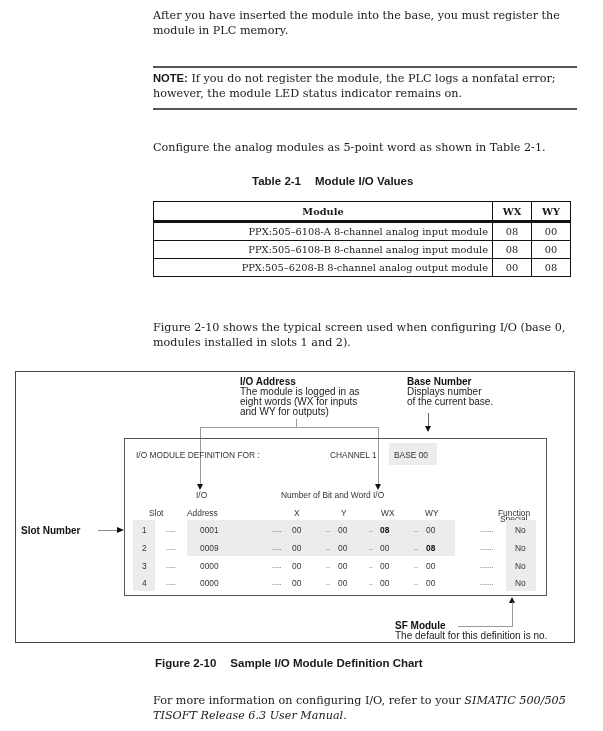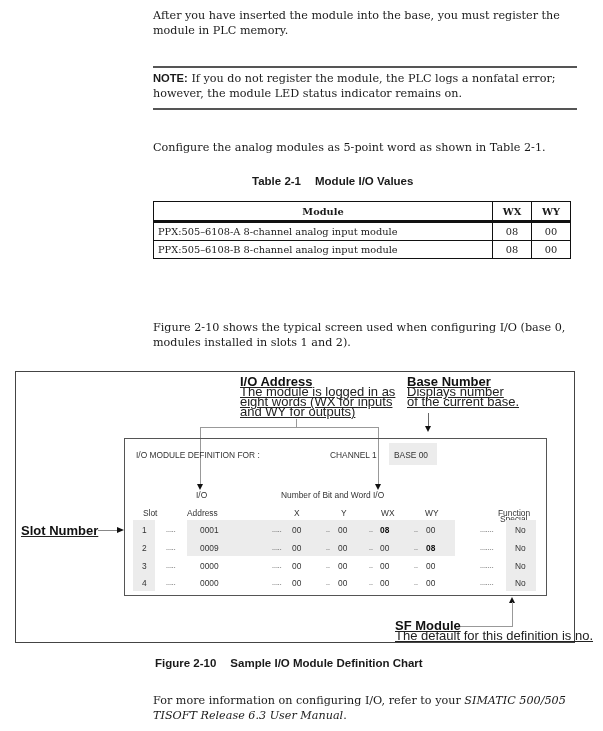--- a/index.html
+++ b/index.html
@@ -7,28 +7,28 @@
   .serif { font-family: "DejaVu Serif", "Liberation Serif", serif; }
   .para { position:absolute; left:153px; width:430px; font-size:11.2px; line-height:15px; }
   .rule { position:absolute; left:153px; width:424px; height:0; border-top:2px solid #555; }
   .note-label { font-family:"Liberation Sans", sans-serif; font-weight:bold; }
   .caption { position:absolute; font-family:"Liberation Sans", sans-serif; font-weight:bold; font-size:11.5px; }
   .caption .gap { display:inline-block; width:14px; }
 
   table.iotable { position:absolute; left:153px; top:201px; border-collapse:collapse; font-family:"DejaVu Serif", "Liberation Serif", serif; font-size:9.8px; }
   table.iotable th, table.iotable td { border:1.5px solid #111; padding:0 4px; height:17px; }
   table.iotable th { font-weight:bold; text-align:center; height:18px; border-bottom:3px solid #111; }
-  table.iotable td.mod { width:330px; text-align:left;margin-top:43px; }
+  table.iotable td.mod { width:330px; text-align:right;margin-top:43px; }
   table.iotable td.v { text-align:center; width:30px; }
   table.iotable th.v { width:30px; }
 
   .figbox { position:absolute; left:15px; top:371px; width:560px; height:272px; border:1.3px solid #444; box-sizing:border-box; }
   .screen { position:absolute; left:124px; top:438px; width:423px; height:158px; border:1.3px solid #555; box-sizing:border-box; }
   .sm { font-family:"Liberation Sans", sans-serif; font-size:8.4px; color:#333; position:absolute; white-space:nowrap; }
-  .callout { font-family:"Liberation Sans", sans-serif; font-size:13px; color:#222; position:absolute; line-height:10px;text-decoration:underline; }
+  .callout { font-family:"Liberation Sans", sans-serif; font-size:10px; color:#222; position:absolute; line-height:10px; }
   .callout b { color:#111; }
   .shade { position:absolute; background:#ececec; }
   .ln { position:absolute; background:#999; }
   .arrow-down { position:absolute; width:0; height:0; border-left:3px solid transparent; border-right:3px solid transparent; border-top:6px solid #111; }
   .arrow-up { position:absolute; width:0; height:0; border-left:3px solid transparent; border-right:3px solid transparent; border-bottom:6px solid #111; }
   .arrow-right { position:absolute; width:0; height:0; border-top:3px solid transparent; border-bottom:3px solid transparent; border-left:7px solid #111; }
   .bold { font-weight:bold; color:#111; }
   i { font-style:italic; }
 </style>
 </head>
@@ -61,20 +61,25 @@
     <tr>
       <td class="mod">PPX:505–6108-A 8-channel analog input module</td>
       <td class="v">08</td>
       <td class="v">00</td>
     </tr>
     <tr>
       <td class="mod">PPX:505–6108-B 8-channel analog input module</td>
       <td class="v">08</td>
       <td class="v">00</td>
     </tr>
+    <tr>
+      <td class="mod">PPX:505–6208-B 8-channel analog output module</td>
+      <td class="v">00</td>
+      <td class="v">08</td>
+    </tr>
   </tbody>
 </table>
 
 <div class="para serif" style="top:320px;">Figure 2-10 shows the typical screen used when configuring I/O (base 0, modules installed in slots 1 and 2).</div>
 
 <div class="figbox"></div>
 
 <div class="callout" style="left:240px; top:377px;">
   <b>I/O Address</b><br>
   <span>The module is logged in as</span><br>
@@ -101,21 +106,21 @@
 <div class="screen"></div>
 
 <div class="sm" style="left:136px; top:450px;">I/O MODULE DEFINITION FOR :</div>
 <div class="sm" style="left:330px; top:450px;">CHANNEL 1</div>
 <div class="shade" style="left:389px; top:443px; width:48px; height:22px;"></div>
 <div class="sm" style="left:394px; top:450px;">BASE 00</div>
 
 <div class="sm" style="left:196px; top:490px;">I/O</div>
 <div class="sm" style="left:281px; top:490px;">Number of Bit and Word I/O</div>
 <div class="sm" style="left:500px; top:514px;">Special</div>
-<div class="sm" style="left:143px; top:508px;">Slot</div>
+<div class="sm" style="left:149px; top:508px;">Slot</div>
 <div class="sm" style="left:187px; top:508px;">Address</div>
 <div class="sm" style="left:294px; top:508px;">X</div>
 <div class="sm" style="left:341px; top:508px;">Y</div>
 <div class="sm" style="left:381px; top:508px;">WX</div>
 <div class="sm" style="left:425px; top:508px;">WY</div>
 <div class="sm" style="left:498px; top:508px;">Function</div>
 
 <div class="shade" style="left:133px; top:520px; width:22px; height:71px;"></div>
 <div class="shade" style="left:187px; top:520px; width:268px; height:36px;"></div>
 <div class="shade" style="left:506px; top:520px; width:30px; height:71px;"></div>

